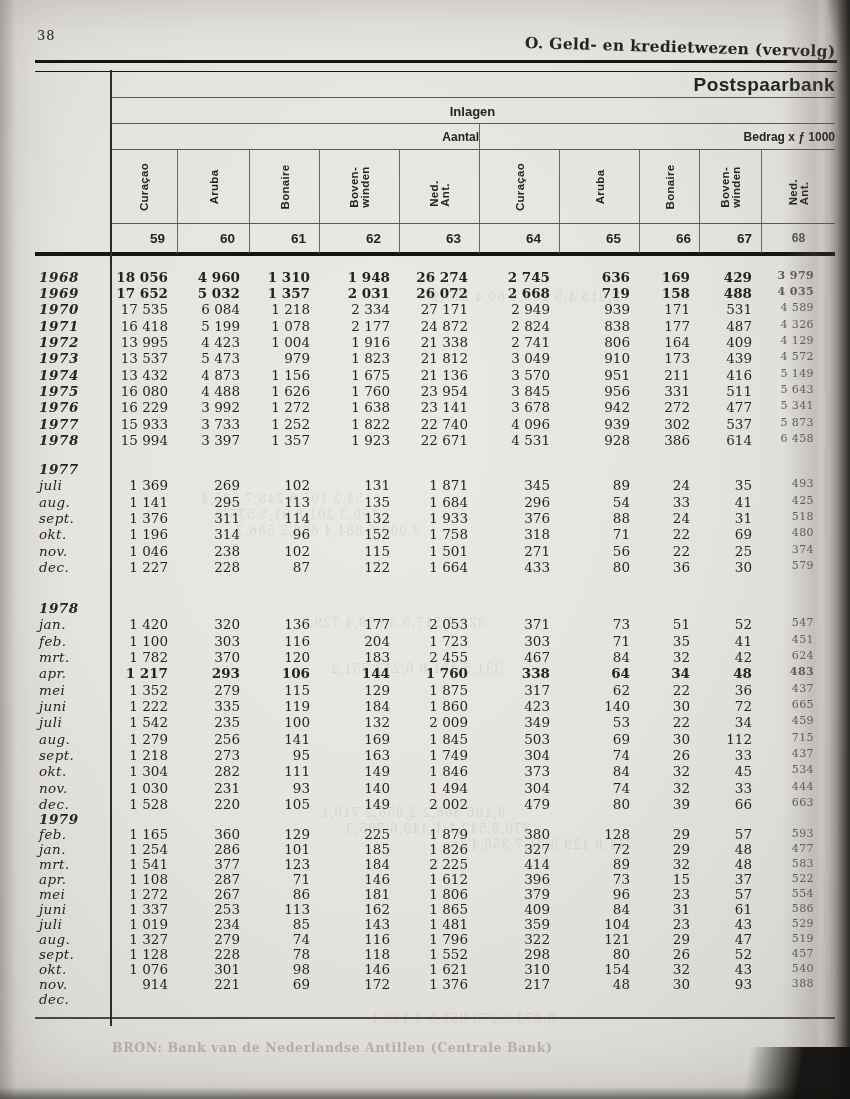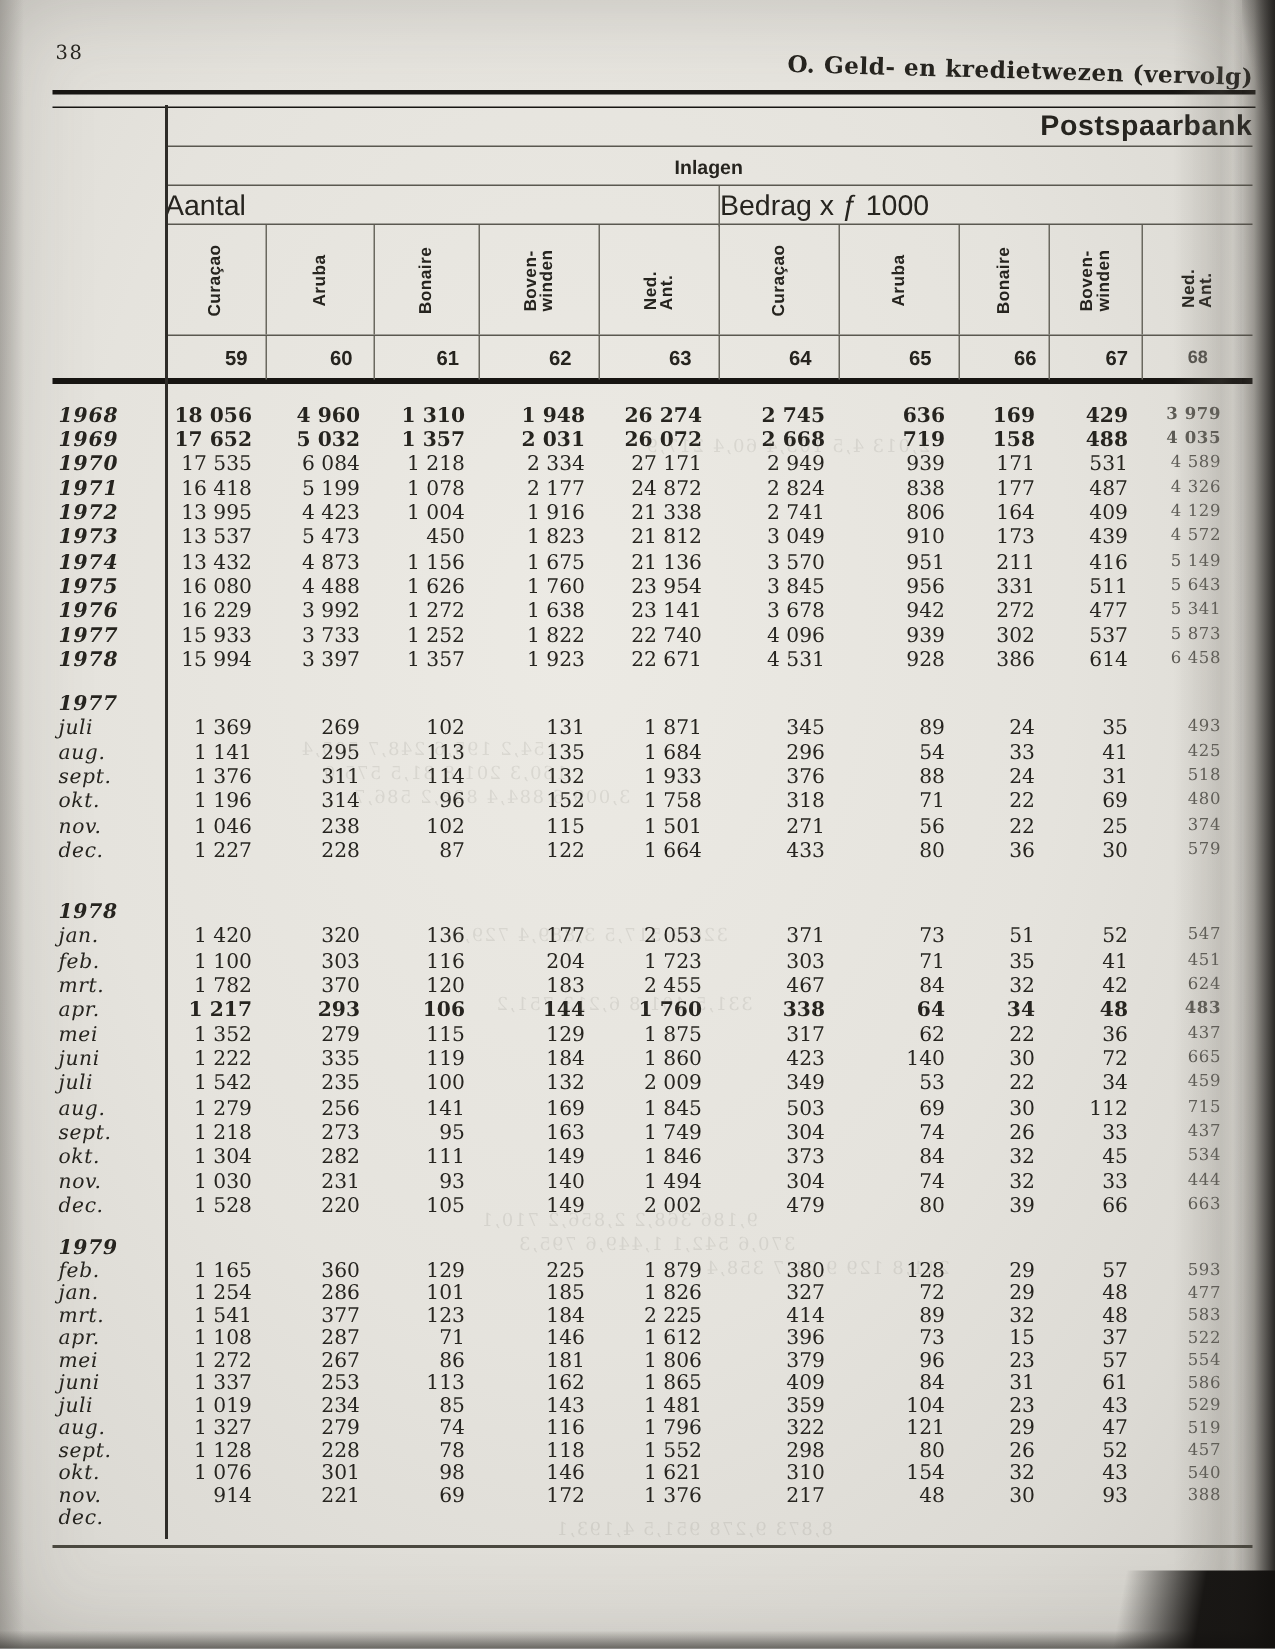--- a/index.html
+++ b/index.html
@@ -38,42 +38,42 @@
   
   .table-area{position:absolute;left:35px;top:70px;width:800px;}
   .main-vline{position:absolute;left:75px;top:0;width:2px;height:956px;background:#2e2c28;}
   .thead{margin-left:75px;width:725px;font-family:"Liberation Sans", sans-serif;}
   .band{box-sizing:border-box;}
   .title-band{height:28px;line-height:30px;text-align:right;font-weight:700;font-size:19px;
     border-bottom:1px solid #5a5850;letter-spacing:.4px;}
   .subtitle-band{height:26px;line-height:28px;text-align:center;font-weight:700;font-size:13px;
     border-bottom:1px solid #5a5850;}
   .group-band{display:grid;grid-template-columns:370px 355px;height:26px;line-height:27px;
-    text-align:left;font-weight:400;font-size:19px;border-bottom:1px solid #5a5850;}
+    text-align:right;font-weight:700;font-size:12px;border-bottom:1px solid #5a5850;}
   .group-cell:first-child{border-right:1px solid #6a685f;}
   .labels-band{display:grid;grid-template-columns:68px 72px 70px 80px 80px 80px 80px 60px 62px 73px;
     height:74px;border-bottom:1px solid #5a5850;}
   .hcell{position:relative;}
   .hcell.bline{border-right:1px solid #6a685f;}
   .vlabel{position:absolute;left:50%;top:50%;
     transform:translate(-50%,-50%) rotate(-90deg);
     font-weight:700;font-size:11.5px;line-height:11px;white-space:pre-line;text-align:left;
     letter-spacing:.3px;}
   .numbers-band{display:grid;grid-template-columns:68px 72px 70px 80px 80px 80px 80px 60px 62px 73px;
     height:28px;line-height:29px;text-align:center;font-weight:700;font-size:13.5px;}
   .ncell.bline{border-right:1px solid #6a685f;margin-left:28px;}
   .ncell.faded{color:#55534e;font-size:12px;}
   .thick-rule{width:800px;height:3.5px;background:#171512;}
   .bottom-rule{width:800px;height:1.4px;background:#4a483f;margin-top:10px;}
 
   
   .sec0{margin-top:13px;}
   .sec1{margin-top:14px;}
   .sec2{margin-top:26px;}
-  .sec3{margin-top:13px;}
+  .sec3{}
   .sec0 .trow{height:16.35px;line-height:16.35px;}
   .sec1 .trow,.sec2 .trow{height:16.35px;line-height:16.35px;}
   .sec3 .trow{height:15px;line-height:15px;}
   .sec-year{height:15px;line-height:15px;font-weight:700;font-style:italic;font-size:13.5px;
     padding-left:4px;letter-spacing:.5px;}
   .trow{display:grid;grid-template-columns:75px 68px 72px 70px 80px 80px 80px 80px 60px 62px 73px;
     font-size:13.5px;}
   .rlabel{font-style:italic;padding-left:4px;letter-spacing:.4px;}
   .ylabel{font-weight:700;letter-spacing:.6px;font-style:italic;}
   .num{text-align:right;padding-right:10px;}
@@ -221,21 +221,21 @@
             <div class="num c5">2 741</div>
             <div class="num c6">806</div>
             <div class="num c7">164</div>
             <div class="num c8">409</div>
             <div class="num c9">4 129</div>
           </div>
           <div class="trow">
             <div class="rlabel ylabel">1973</div>
             <div class="num c0">13 537</div>
             <div class="num c1">5 473</div>
-            <div class="num c2">450</div>
+            <div class="num c2">979</div>
             <div class="num c3">1 823</div>
             <div class="num c4">21 812</div>
             <div class="num c5">3 049</div>
             <div class="num c6">910</div>
             <div class="num c7">173</div>
             <div class="num c8">439</div>
             <div class="num c9">4 572</div>
           </div>
           <div class="trow">
             <div class="rlabel ylabel">1974</div>
@@ -699,20 +699,21 @@
             <div class="num c6"></div>
             <div class="num c7"></div>
             <div class="num c8"></div>
             <div class="num c9"></div>
           </div>
         </div>
       </div>
     <div class="bottom-rule"></div>
   </div>
 
+  <div class="source-note">BRON:   Bank van de Nederlandse Antillen (Centrale Bank)</div>
 
   <div class="fold-right"></div>
   <div class="edge-right"></div>
   <div class="edge-left"></div>
   <div class="band-bottom"></div>
   <div class="corner-br"></div>
   <div class="corner-tr"></div>
 <div class="ghost flip" style="left: 430px; top: 290px;">2,013 4,5 103,4  60,4  217,9</div>
     <div class="ghost flip" style="left: 200px; top: 492px;">154,2  195,6  248,7  505,4</div>
     <div class="ghost flip" style="left: 215px; top: 508px;">160,3  201,8  81,5  575,0</div>

